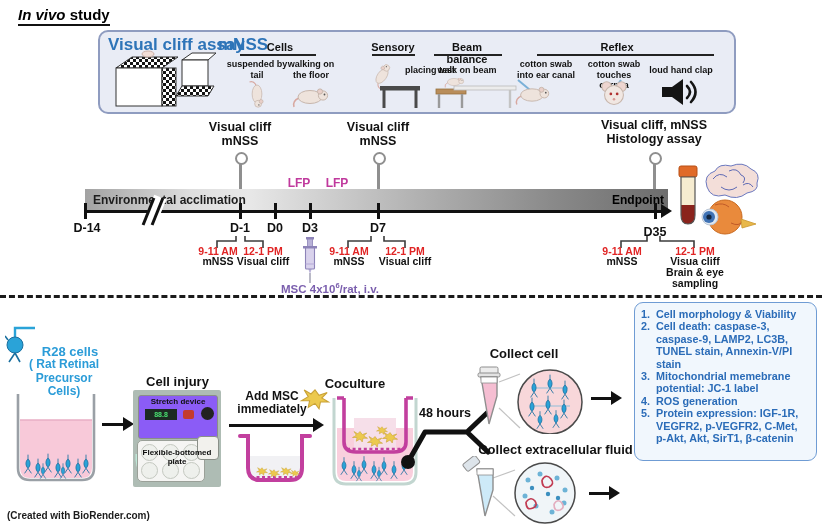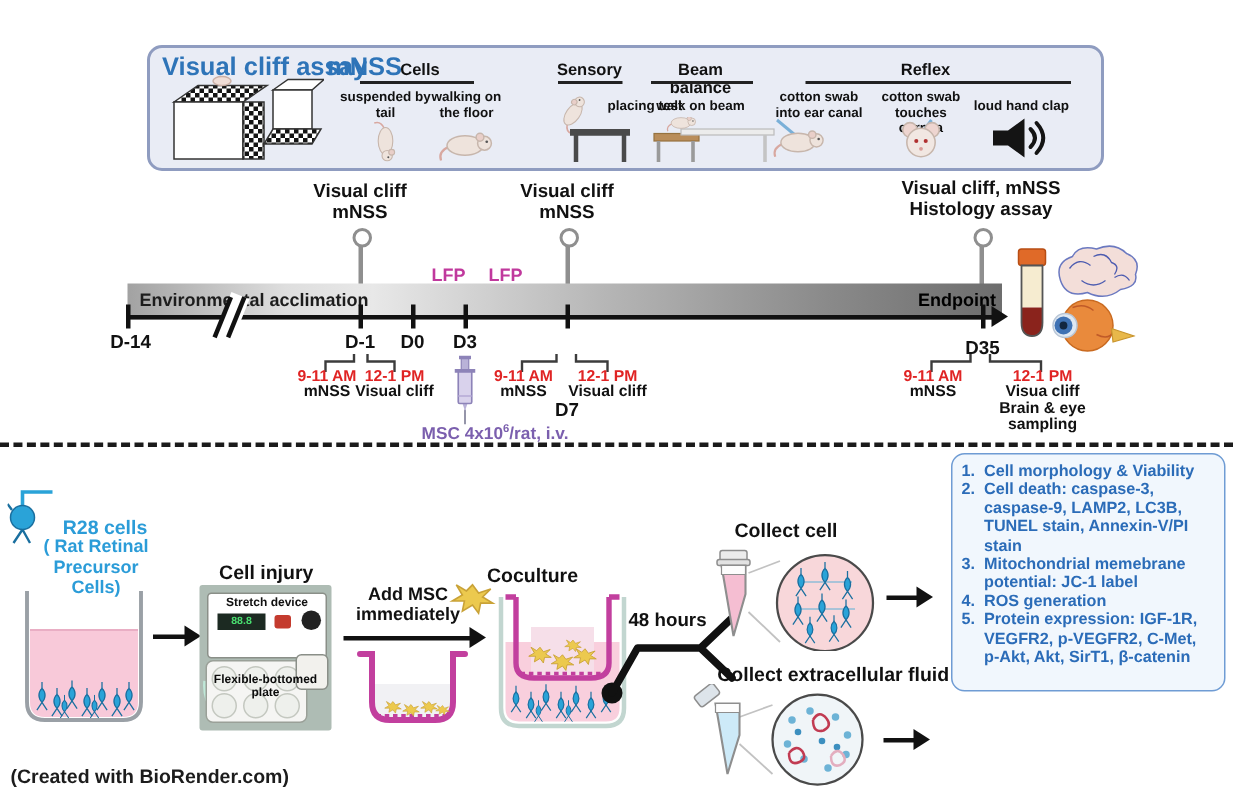--- a/index.html
+++ b/index.html
@@ -30,35 +30,35 @@
   .daylab{font-size:12.5px;font-weight:800;text-align:center;color:#111;}
   .lfp{font-size:12px;font-weight:800;text-align:center;margin-left:24px;}
   .sched-t{font-size:10.5px;font-weight:800;text-align:center;}
   .sched-l{font-size:10.5px;font-weight:800;text-align:center;color:#111;line-height:11px;white-space:pre-line;}
   .arrow{position:absolute;height:2.6px;background:#111;}
   .arrow::after{content:"";position:absolute;right:-10px;top:-5.6px;width:0;height:0;
     border-left:11px solid #111;border-top:7px solid transparent;border-bottom:7px solid transparent;}
   .dash-sep{left:0;top:295px;width:822px;border-top:3px dashed #1b1b1b;}
   .lab13{font-size:13px;font-weight:800;text-align:center;color:#111;}
   .photo{left:133px;top:390px;width:88px;height:97px;background:#aebcb4;border-radius:2px;overflow:hidden;}
-  .photo .device{position:absolute;left:5px;top:5px;width:78px;height:42px;background:#ffffff;border:1px solid #8a8f88;border-radius:3px;}
+  .photo .device{position:absolute;left:5px;top:5px;width:78px;height:42px;background:#8b5cf6;border:1px solid #8a8f88;border-radius:3px;}
   .photo .devlabel{position:absolute;left:0;top:1px;width:100%;text-align:center;font-size:8px;font-weight:800;color:#111;}
   .photo .screen{position:absolute;left:6px;top:13px;width:32px;height:11px;background:#1c2a22;color:#49e070;font-size:7px;font-weight:700;text-align:center;line-height:11px;}
   .photo .btn{position:absolute;left:44px;top:14px;width:11px;height:9px;background:#c43b2e;border-radius:2px;}
   .photo .knob{position:absolute;left:62px;top:11px;width:13px;height:13px;background:#222;border-radius:50%;}
   .photo .plate{position:absolute;left:4px;top:50px;width:66px;height:40px;background:#f5f5f3;border:1px solid #9aa098;border-radius:5px;}
   .photo .well{position:absolute;width:15px;height:15px;border:1.4px solid #c4c8c0;background:#eef0ec;border-radius:50%;}
   .photo .head{position:absolute;left:64px;top:46px;width:20px;height:22px;background:#f2f1ed;border:1px solid #8a8f88;border-radius:4px;}
   .photo .platelabel{position:absolute;left:0;top:58px;width:100%;text-align:center;font-size:8px;font-weight:800;color:#0c0c0c;line-height:9px;white-space:pre-line;}
   .analysis{left:634px;top:302px;width:183px;height:159px;box-sizing:border-box;background:#f1f7fd;border:1.7px solid #6f9cd4;border-radius:9px;padding:5px 6px;}
   .aitem{display:flex;font-size:10.8px;line-height:12.4px;font-weight:800;color:#2b6cb8;}
   .aitem .n{width:15px;flex:none;}
   .growth{left:645px;top:470px;width:172px;height:37px;box-sizing:border-box;background:#fbfdff;border:1.6px solid #6f9cd4;border-radius:5px;
           display:flex;align-items:center;justify-content:center;font-size:13px;font-weight:800;color:#2b6cb8;}
-  .credit{font-size:13px;font-weight:700;color:#1c1c1c;}
+  .credit{font-size:10px;font-weight:700;color:#1c1c1c;}
   sup.s6{font-size:7.5px;vertical-align:super;}
 </style>
 </head>
 <body>
 
 <div class="stage">
 
   <svg width="0" height="0" style="position:absolute">
     <defs>
       <pattern id="chk" width="6" height="6" patternUnits="userSpaceOnUse">
@@ -85,20 +85,23 @@
         <circle cx="-3" cy="-1" r="1.3" fill="#b03030"></circle>
           <circle cx="3" cy="-1" r="1.3" fill="#b03030"></circle>
         <circle cx="0" cy="4" r="1.2" fill="#d89a96"></circle>
       </g>
       <g id="msc">
         <polygon points="0,-6 3,-2 9,-4 5,0 10,3 4,3 3,8 0,4 -5,7 -4,2 -10,2 -5,-1 -8,-6 -3,-3" fill="#ecc94e" stroke="#c9a237" stroke-width=".8"></polygon>
       </g>
     </defs>
   </svg>
 
+  <div class="abs sec-title" style="left:18px;top:6px;">
+    <span class="em">In vivo</span><span> study</span>
+  </div>
 
   <div class="abs panel">
     <div class="abs ptitle blue" style="left:8px;top:3px;">Visual cliff assay</div>
     <svg class="abs" style="left:12px;top:18px;" width="104" height="58" viewBox="0 0 104 58">
       <polygon points="4,18 20,7 66,7 50,18" fill="url(#chk)" stroke="#333" stroke-width="1"></polygon>
       <rect x="4" y="18" width="46" height="38" fill="#fff" stroke="#333"></rect>
       <rect x="50" y="18" width="14" height="38" fill="url(#chk)" stroke="#333"></rect>
       <polygon points="70,10 80,3 104,3 96,10" fill="#fff" stroke="#333"></polygon>
       <rect x="70" y="10" width="26" height="26" fill="#fff" stroke="#333"></rect>
       <polygon points="64,46 96,46 102,36 70,36" fill="url(#chk)" stroke="#333"></polygon>
@@ -191,21 +194,21 @@
   <div class="abs" style="left:147px;top:197px;width:3px;height:29px;background:#111;transform:rotate(22deg);"></div>
   <div class="abs" style="left:156px;top:197px;width:3px;height:29px;background:#111;transform:rotate(22deg);"></div>
 
   <div class="abs lfp magenta" style="left:258px;top:176px;width:34px;">LFP</div>
   <div class="abs lfp magenta" style="left:296px;top:176px;width:34px;">LFP</div>
 
   <div class="abs daylab" style="left:70px;top:221px;width:34px;">D-14</div>
   <div class="abs daylab" style="left:223px;top:221px;width:34px;">D-1</div>
   <div class="abs daylab" style="left:258px;top:221px;width:34px;">D0</div>
   <div class="abs daylab" style="left:293px;top:221px;width:34px;">D3</div>
-  <div class="abs daylab" style="left:361px;top:221px;width:34px;margin-top:45px;">D7</div>
+  <div class="abs daylab" style="left:361px;top:221px;width:34px;">D7</div>
   <div class="abs daylab" style="left:637px;top:225px;width:36px;">D35</div>
 
   <svg class="abs" style="left:0;top:0;pointer-events:none;" width="825" height="529">
     <g stroke="#3c3c3c" stroke-width="1.6" fill="none">
       <path d="M217,248 V241 H236 V236 M245,236 V241 H263 V248"></path>
       <path d="M348,248 V241 H371 V236 M384,236 V241 H405 V248"></path>
       <path d="M621,248 V241 H647 V236 M660,236 V241 H694 V248"></path>
     </g>
   </svg>
 

